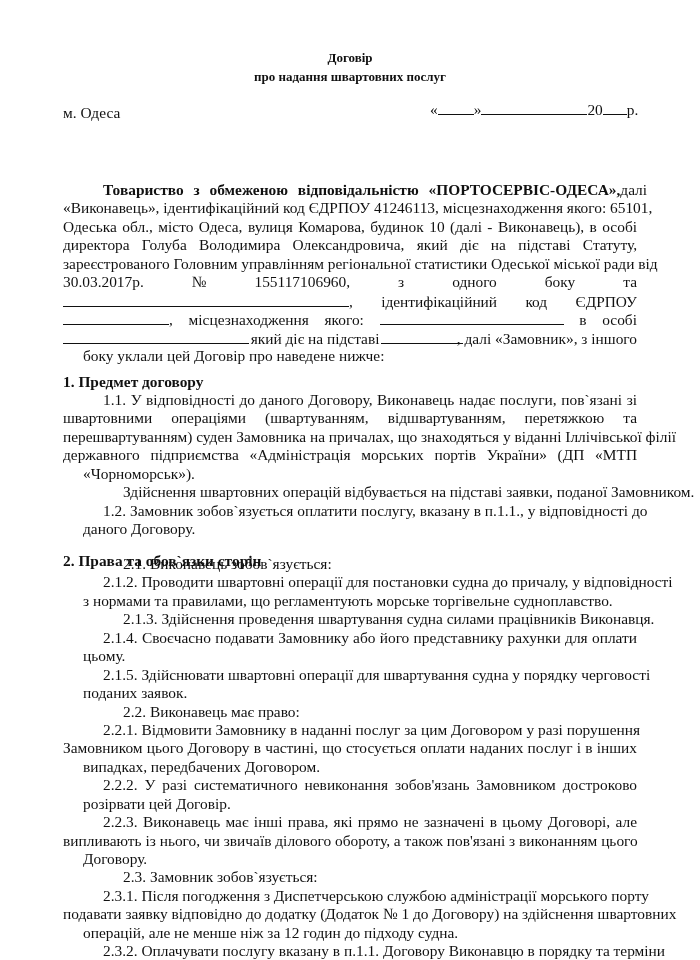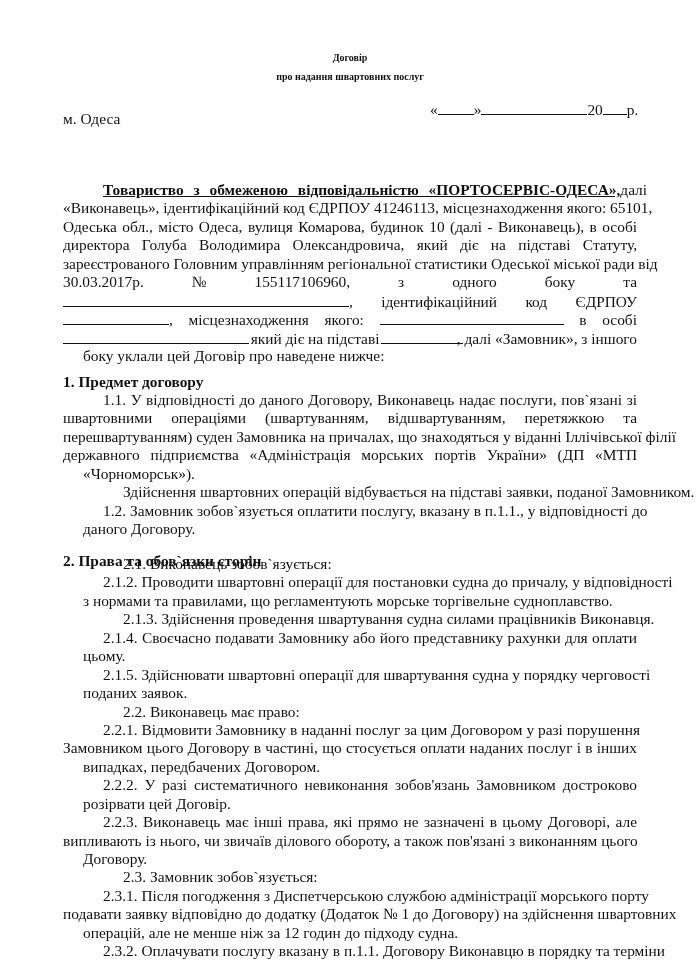--- a/index.html
+++ b/index.html
@@ -22,33 +22,33 @@
       left: 63px;
       top: 0;
       width: 574px;
     }
     .title {
       position: absolute;
       left: 0;
       width: 574px;
       text-align: center;
       font-weight: bold;
-      font-size: 10px;
+      font-size: 13px;
       line-height: 18.5px;
     }
     .title-1 { top: 49px; }
     .title-2 { top: 68px; }
     .place-date {
       position: absolute;
       top: 100px;
       left: 0;
       width: 574px;
       height: 19px;
     }
-    .city { position: absolute; left: 0; top: 10px; }
+    .city { position: absolute; left: 0; top: 4px; }
     .date { position: absolute; left: 367px; top: 0; white-space: pre; }
     .u {
       display: inline-block;
       border-bottom: 1px solid #111;
       height: 14px;
       vertical-align: baseline;
     }
     .block {
       position: absolute;
       left: 0;
@@ -64,21 +64,21 @@
       height: 18.45px;
     }
     .line.last { text-align-last: left; margin-left: 20px; }
     .line.indent { padding-left: 40px; }
     .heading {
       position: absolute;
       left: 0;
       width: 574px;
       font-weight: bold;
     }
-    .bold { font-weight: bold; text-decoration: underline; }
+    .bold { font-weight: bold; }
     .flexline {
       display: flex;
       justify-content: space-between;
       align-items: baseline;
       height: 18.45px;
       white-space: nowrap;
     }
   </style>
 </head>
 <body>

